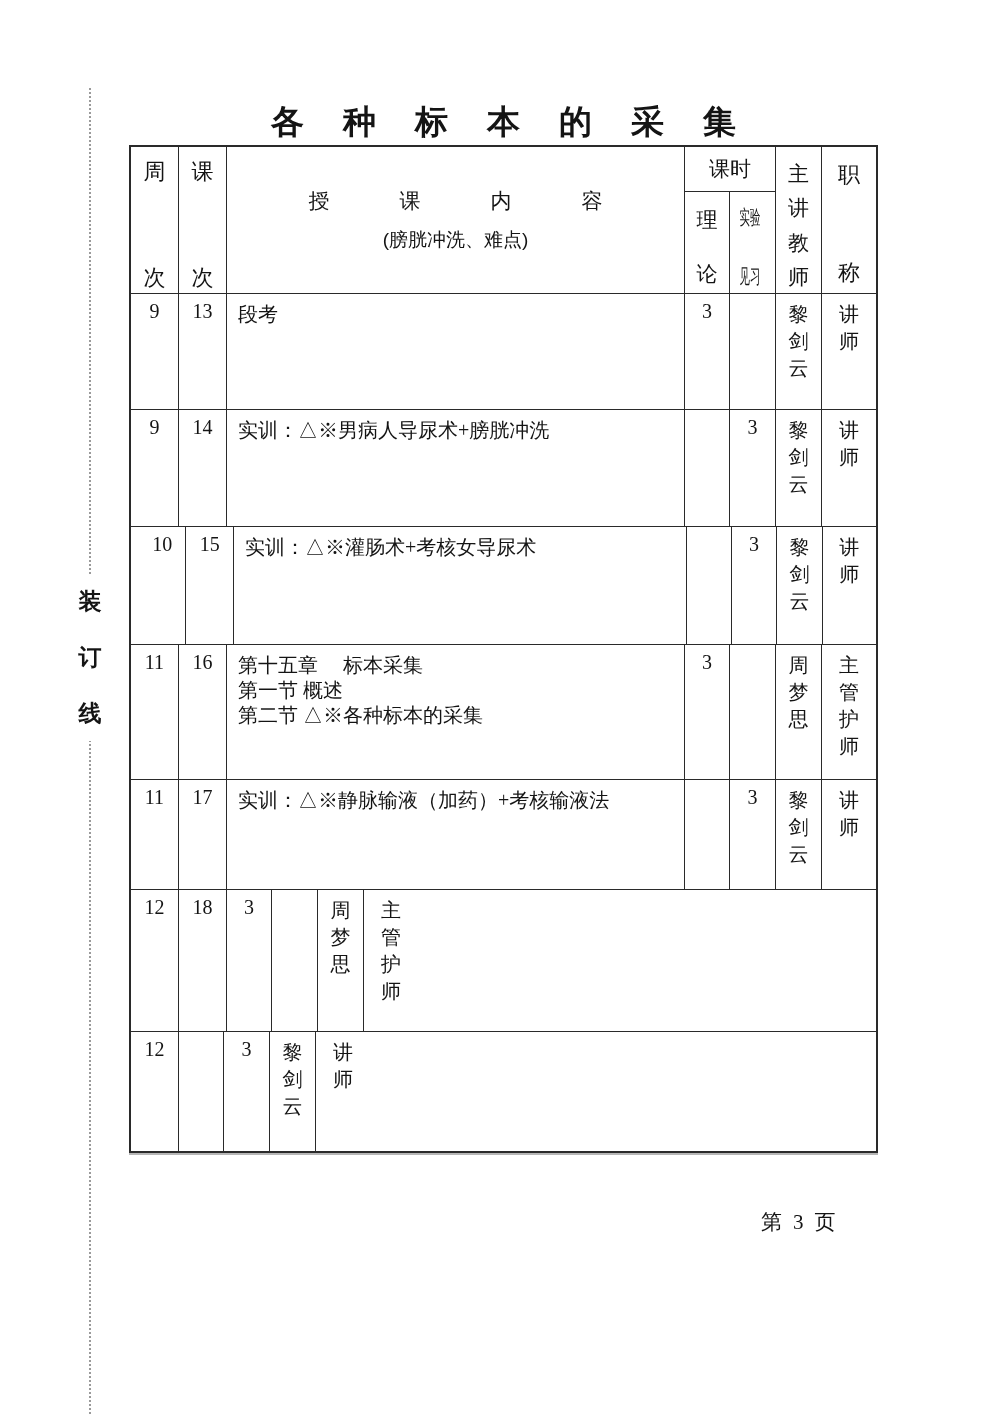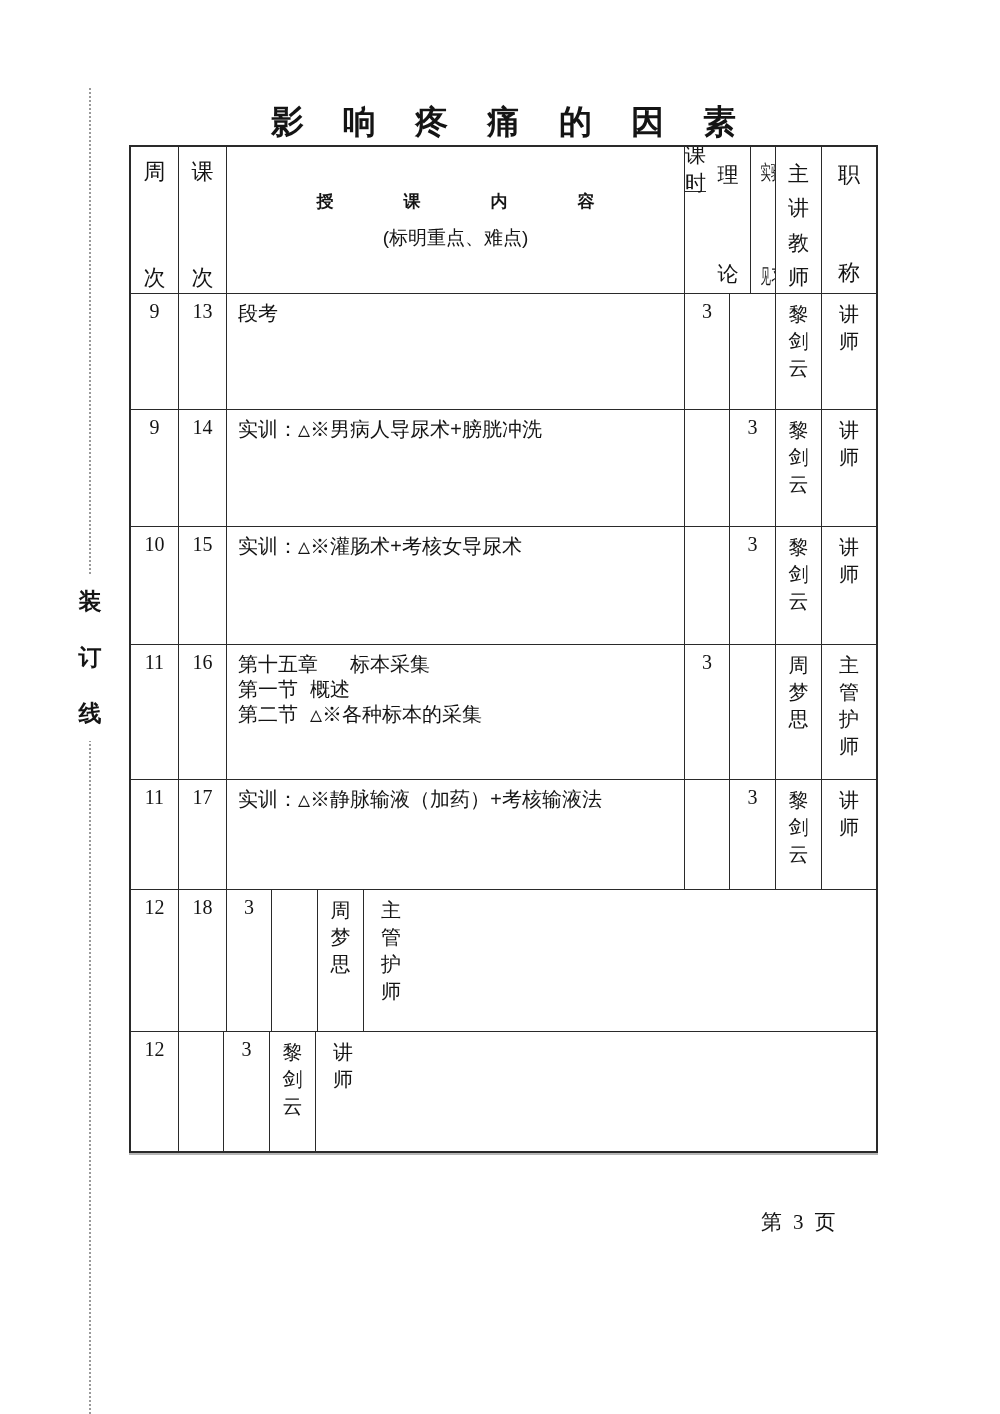--- a/index.html
+++ b/index.html
@@ -52,23 +52,23 @@
   .header-row { height:147px; border-bottom:1px solid #2a2a2a; }
   .h-stack {
     display:flex; flex-direction:column; justify-content:space-between;
     align-items:center; font-size:22px; line-height:1;
   }
   .h-week, .h-lesson { padding:14px 0 4px; }
   .h-content {
     display:flex; flex-direction:column; justify-content:center;
     align-items:center; gap:12px;
   }
-  .content-title-line { font-size:17px; letter-spacing:70px; padding-left:70px; white-space:nowrap;font-weight:bold; }
+  .content-title-line { font-size:21px; letter-spacing:70px; padding-left:70px; white-space:nowrap; }
   .content-note-line  { font-size:19px; }
-  .h-hours { display:flex; flex-direction:row; }
+  .h-hours { display:flex; flex-direction:column; }
   .h-hours-label {
     height:45px; border-bottom:1px solid #2a2a2a;
     display:flex; align-items:center; justify-content:center; font-size:21px;
   }
   .h-hours-split { flex:1; display:flex; }
   .h-theory {
     width:45px; border-right:1px solid #2a2a2a; font-size:21px;
     display:flex; flex-direction:column; justify-content:space-between;
     align-items:center; padding:17px 0 9px; line-height:1;
   }
@@ -79,32 +79,32 @@
   }
   .squeeze { display:inline-block; transform:scaleX(.52); white-space:nowrap; }
   .h-teacher { padding:16px 0 6px; font-size:21px; }
   .h-rank    { padding:17px 0 9px; font-size:22px; }
 
   
   .body-row { border-bottom:1px solid #2a2a2a; }
   .table-body .body-row:last-child { border-bottom:none; }
   .table-body .body-row:nth-child(1) { height:116px; }
   .table-body .body-row:nth-child(2) { height:117px; }
-  .table-body .body-row:nth-child(3) { height:118px; }
+  .table-body .body-row:nth-child(3) { height:118px;padding-left:8px; }
   .table-body .body-row:nth-child(4) { height:135px; }
   .table-body .body-row:nth-child(5) { height:110px; }
   .table-body .body-row:nth-child(6) { height:142px; }
   .table-body .body-row:nth-child(7) { height:119px; }
 
   .b-num {
     text-align:center; padding-top:7px;
     font-family:"Liberation Serif", serif; font-size:20px; line-height:1;
   }
   .b-content {
-    padding:8px 8px 0 11px; font-family:Liberation Mono, monospace;
+    padding:8px 8px 0 11px; font-family:Liberation Serif, serif;
     font-size:20px; line-height:25px; white-space:pre-line;
   }
   .b-vert {
     text-align:center; padding-top:7px; font-family:"Liberation Serif", serif;
     font-size:20px; line-height:27px; white-space:pre-line;
   }
 
   
   .page-footer {
     position:absolute; top:1212px; left:761px;
@@ -115,36 +115,36 @@
 </head>
 <body>
 
 <div class="dotted-line"></div>
 <div class="binding-label">
   <span>装</span>
   <span>订</span>
   <span>线</span>
 </div>
 
-<div class="doc-title">影响疼痛的因素</div>
+<div class="doc-title">各种标本的采集</div>
 
 <div class="sheet-table">
 
   <div class="row header-row">
     <div class="cell c-week h-stack h-week">
       <span>周</span>
       <span>次</span>
     </div>
     <div class="cell c-lesson h-stack h-lesson">
       <span>课</span>
       <span>次</span>
     </div>
     <div class="cell c-content h-content">
       <div class="content-title-line">授课内容</div>
-      <div class="content-note-line">(标明重点、难点)</div>
+      <div class="content-note-line">(膀胱冲洗、难点)</div>
     </div>
     <div class="cell c-hours h-hours">
       <div class="h-hours-label">课时</div>
       <div class="h-hours-split">
         <div class="h-theory">
           <span>理</span>
           <span>论</span>
         </div>
         <div class="h-practice">
           <span class="squeeze">实验</span>

